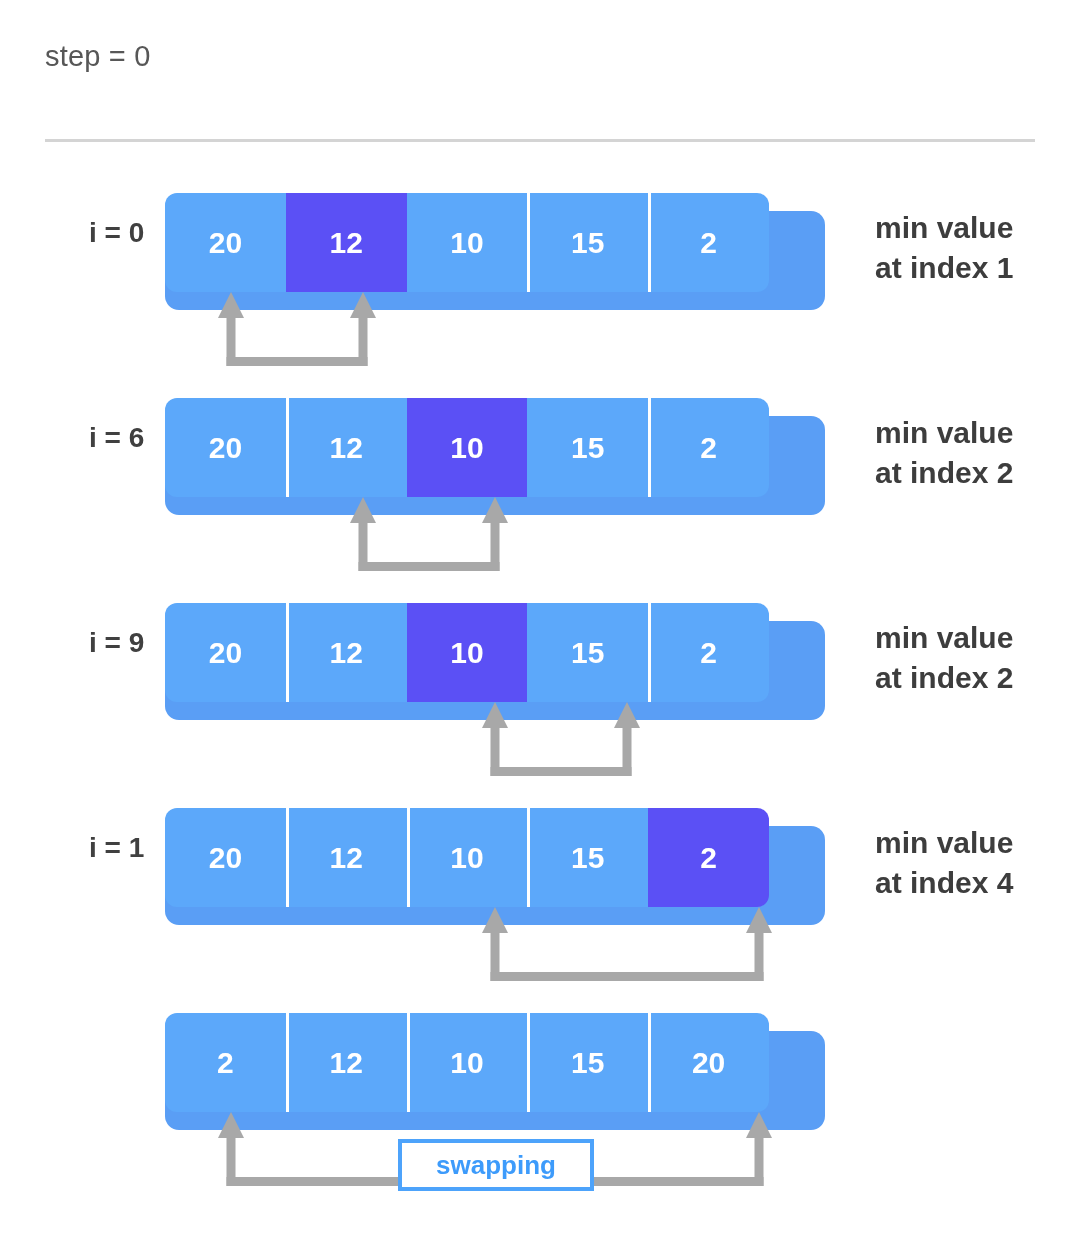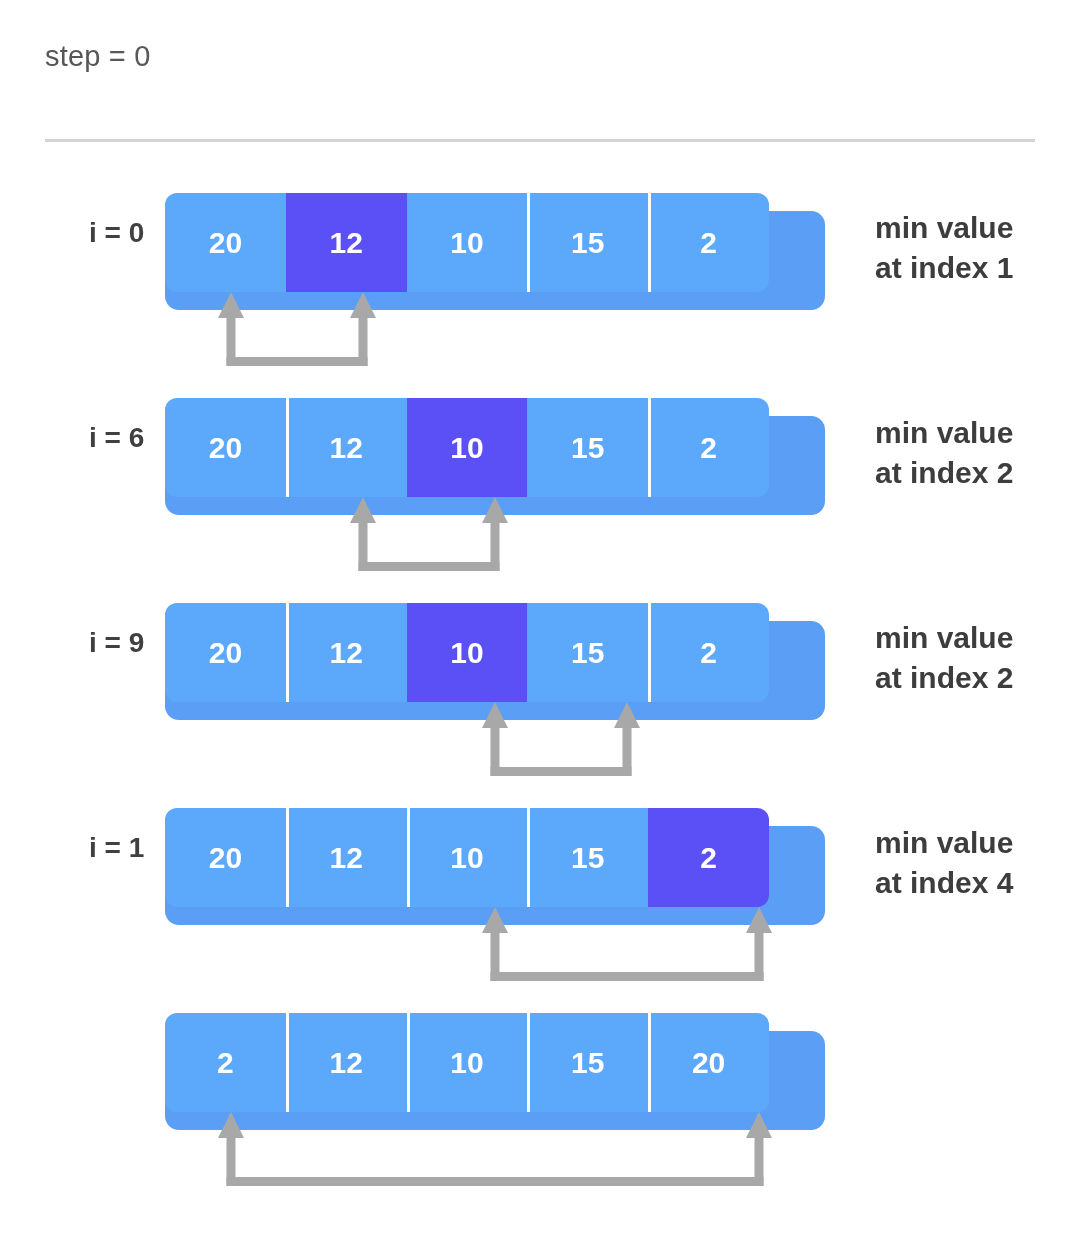--- a/index.html
+++ b/index.html
@@ -270,14 +270,17 @@
         <svg width="568" height="80" class="connector" style="left: 211px; top: 99px;">
           <rect x="15.5" y="22" width="9" height="52" fill="#a8a8a8"></rect>
           <rect x="543.5" y="22" width="9" height="52" fill="#a8a8a8"></rect>
           <rect x="15.5" y="65" width="537" height="9" fill="#a8a8a8"></rect>
           <polygon points="20,0 7,26 33,26" fill="#a8a8a8"></polygon>
           <polygon points="548,0 535,26 561,26" fill="#a8a8a8"></polygon>
         </svg>
       </div>
     </div>
 
+  <div class="swap-label">
+    <span>swapping</span>
+  </div>
 
 </div>
 
 </body></html>

